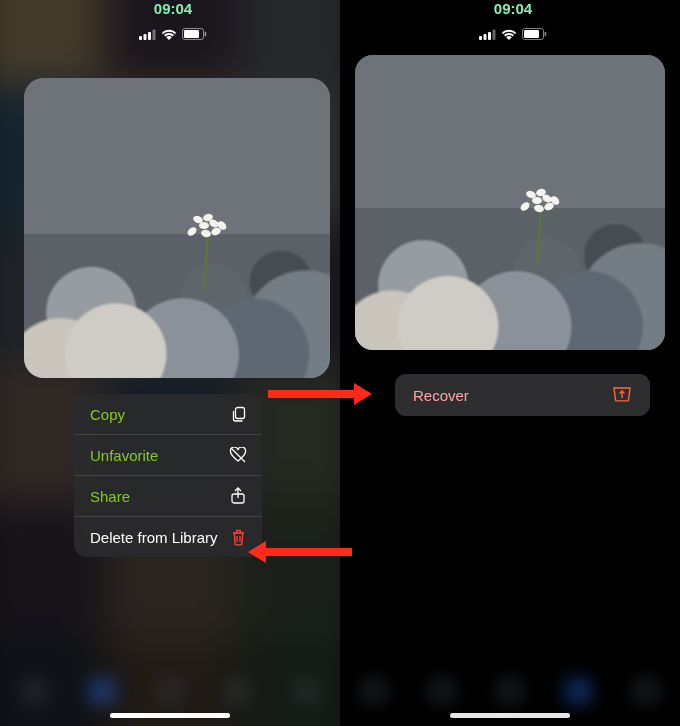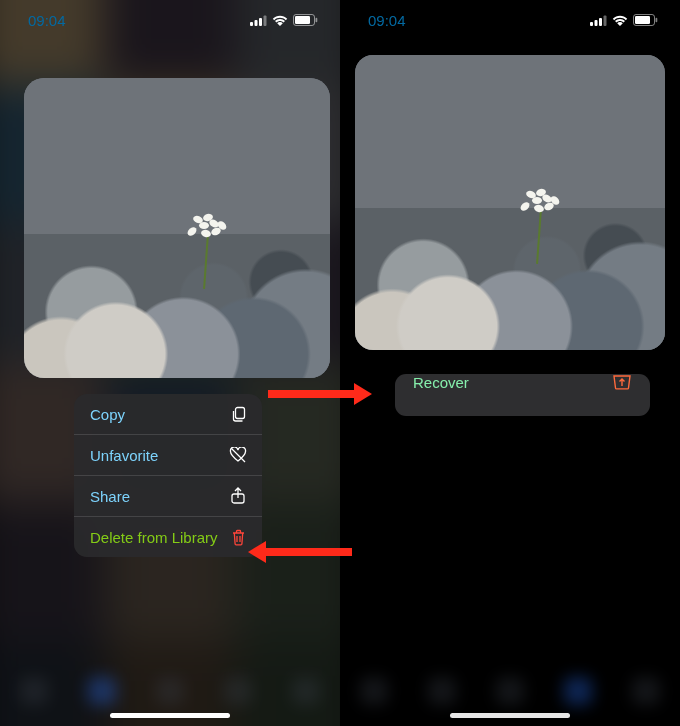--- a/index.html
+++ b/index.html
@@ -30,24 +30,25 @@
   }
   .grid-bg div { }
   .status-bar {
     position: absolute;
     top: 0; left: 0; right: 0;
     height: 40px;
     display: flex;
     align-items: center;
     justify-content: space-between;
     padding: 0 22px 0 28px;
-    color: #0369a1;
+    color: #86efac;
     font-size: 15px;
-    font-weight: 400;
+    font-weight: 700;
     z-index: 10;
+    flex-direction: column;
   }
   .status-icons { display: flex; align-items: center; gap: 5px; }
   .signal-icon, .wifi-icon, .battery-icon { display: inline-flex; }
   .photo-card {
     position: absolute;
     top: 78px;
     left: 18px;
     right: 18px;
     height: 300px;
     border-radius: 18px;
@@ -91,41 +92,41 @@
     background: rgba(42,42,44,0.93);
     border-radius: 13px;
     overflow: hidden;
     z-index: 20;
   }
   .menu-item {
     display: flex;
     align-items: center;
     justify-content: space-between;
     padding: 11px 15px 11px 16px;
-    color: #7dd3fc;
+    color: #84cc16;
     font-size: 15px;
     border-bottom: 0.5px solid rgba(255,255,255,0.13);
     cursor: pointer;
   }
   .menu-item:last-child { border-bottom: none; }
-  .menu-item.destructive { color: #84cc16; }
+  .menu-item.destructive { color: #ffffff; }
   .menu-item .icon { width: 18px; height: 18px; display:flex; align-items:center; justify-content:center; }
   .recover-btn {
     position: absolute;
     left: 55px;
     right: 30px;
     top: 374px;
     height: 42px;
     background: rgba(50,50,52,0.92);
     border-radius: 11px;
     display: flex;
-    align-items: flex-start;
+    align-items: center;
     justify-content: space-between;
-    padding: 0 18px;
-    color: #86efac;
+    padding: 8px 18px;
+    color: #fca5a5;
     font-size: 15px;
     z-index: 20;
     cursor: pointer;
   }
   
   .arrow {
     position: absolute;
     z-index: 30;
     height: 8px;
     background: #ff2a1a;

